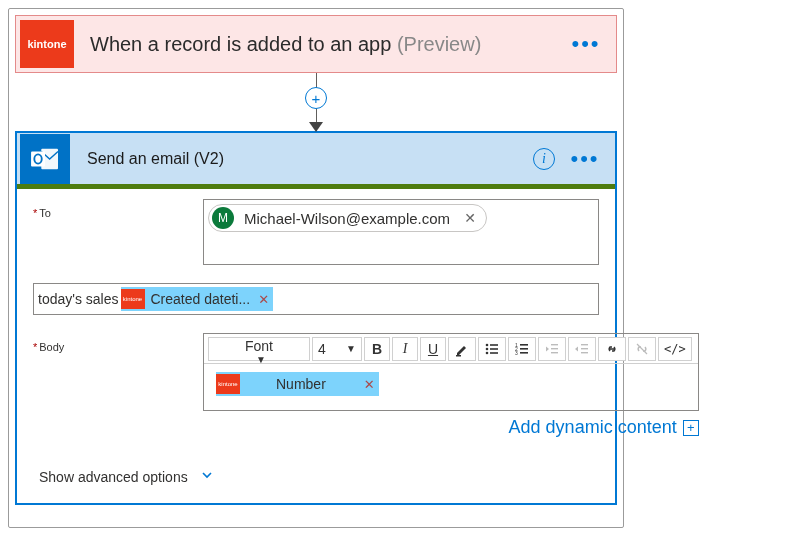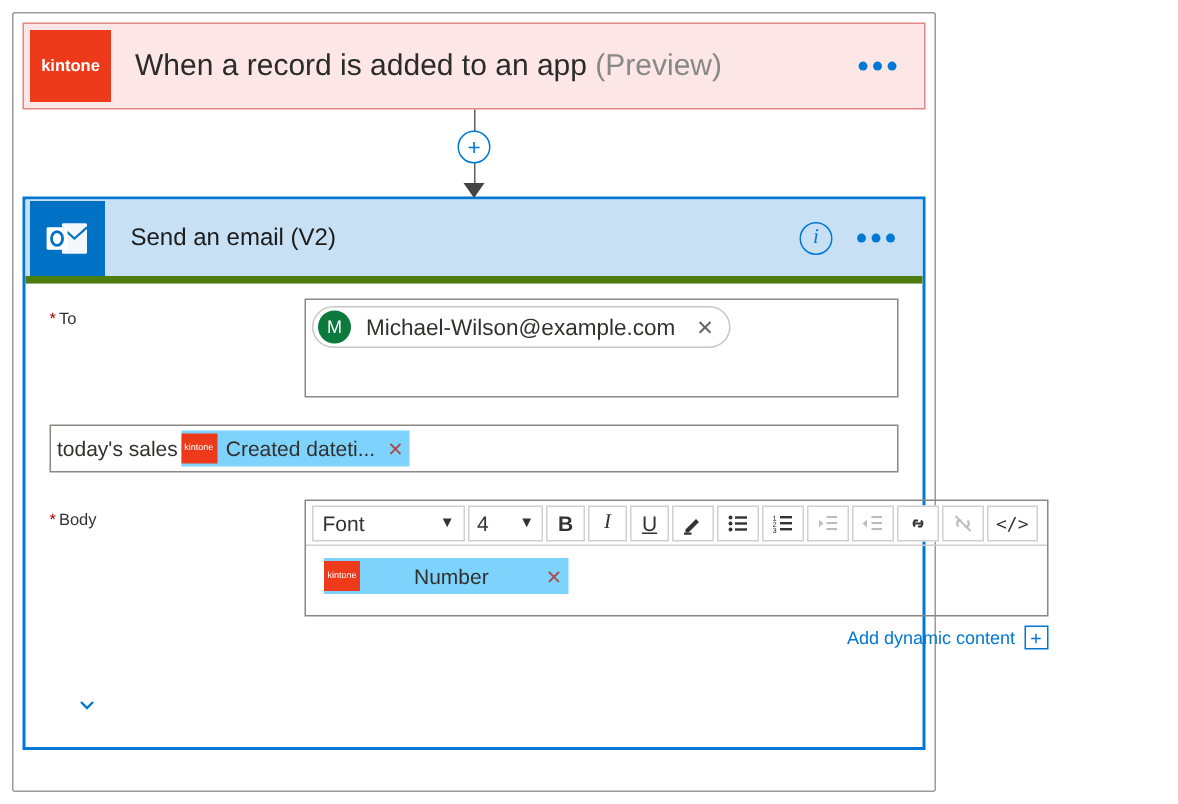--- a/index.html
+++ b/index.html
@@ -255,21 +255,21 @@
     height: 22px;
     min-width: 24px;
     padding: 0 5px;
     display: flex; align-items: center; justify-content: center;
     font-size: 14px;
     cursor: pointer;
     color: #333;
   }
   .rte-btn.disabled { color: #bcbcbc; }
   .rte-btn svg { width: 16px; height: 16px; }
-  .font-name { width: 100px; justify-content: space-between; padding: 0 6px; }
+  .font-name { width: 100px; justify-content: space-between; padding: 0 6px; flex-direction: column; }
   .font-size { width: 48px; justify-content: space-between; padding: 0 5px; }
   .caret { font-size: 10px; margin-left: 4px; }
 
   .body-content {
     padding: 8px 8px 14px 8px;
     min-height: 40px;
     font-size: 14px;
     display: flex;
     align-items: center;
     flex-wrap: wrap;
@@ -277,21 +277,21 @@
 
   .dyn-link-row {
     display: flex;
     justify-content: flex-end;
     margin-top: 6px;
     align-items: center;
     gap: 6px;
   }
   .dyn-link {
     color: #0078d4;
-    font-size: 12px;
+    font-size: 18px;
     cursor: pointer;
   }
   .dyn-plus {
     width: 16px; height: 16px;
     border: 1.5px solid #0078d4;
     color: #0078d4;
     display: flex; align-items: center; justify-content: center;
     font-size: 13px; line-height: 1;
     cursor: pointer;
   }
@@ -492,20 +492,21 @@
           </div>
 
           <div class="dyn-link-row">
             <span class="dyn-link">Add dynamic content</span>
             <span class="dyn-plus">+</span>
           </div>
         </div>
       </div>
 
       <div class="show-adv">
+        <span>Show advanced options</span>
         <span class="chev">
           <svg width="14" height="14" viewBox="0 0 14 14">
               <path d="M3 5 L7 9 L11 5" stroke="#0078d4" stroke-width="1.6" fill="none"></path>
             </svg>
         </span>
       </div>
 
     </div>
   </div>
 

